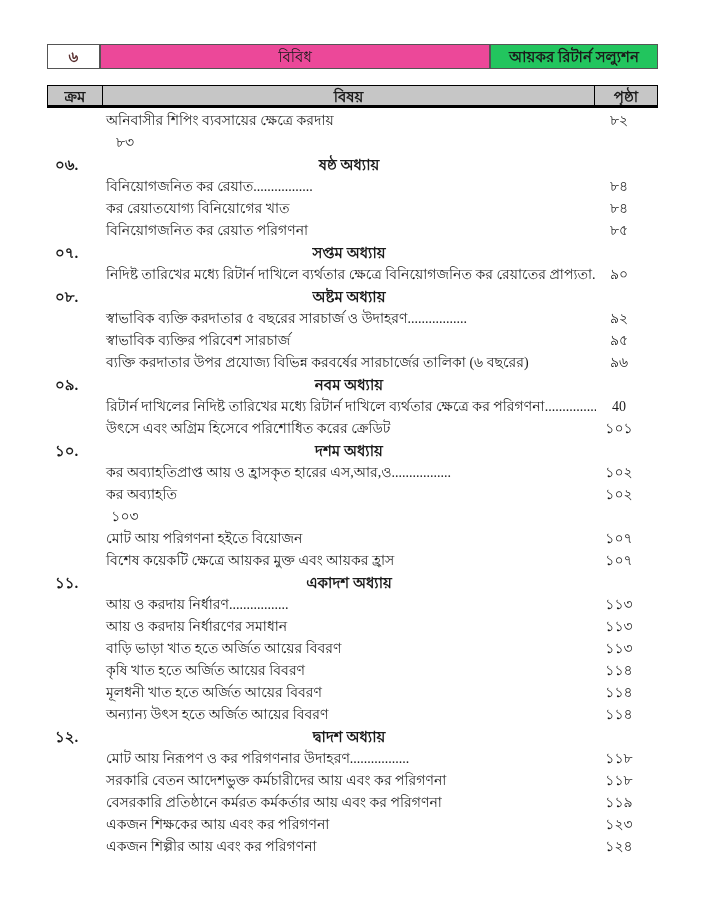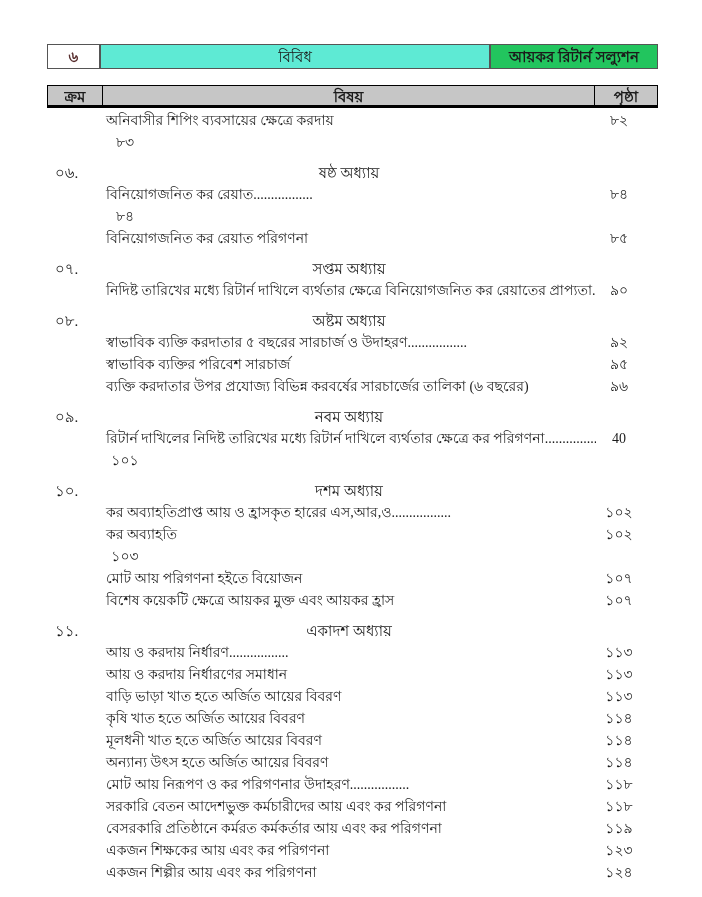--- a/index.html
+++ b/index.html
@@ -30,21 +30,21 @@
   }
   .tb-num{
     width:53px;
     background:#ffffff;
     border-right:none;
     font-weight:bold;
     color:#5a3030;
   }
   .tb-mid{
     flex:1;
-    background:#5eead4;
+    background:#ec4899;
   }
   .tb-right{
     width:168px;
     background:#22c55e;
     border:2px solid #333;
     font-weight:bold;
     font-size:15px;
   }
   
   .toc{
@@ -94,22 +94,21 @@
     overflow:hidden;
   }
   .row .c-page{
     width:62px;
     box-sizing:border-box;
     text-align:center;
     padding-right:16px;
     white-space:nowrap;
   }
   .row.chapter{
-    margin-top:8px;
-    font-weight:normal;
+    font-weight:bold;
     font-size:15px;
   }
   .row.chapter .c-subject{
     text-align:center;
     padding-left:0;
   }
 </style>
 </head>
 <body>
 
@@ -143,20 +142,21 @@
           <div class="c-subject">ষষ্ঠ অধ্যায়</div>
           <div class="c-page"></div>
         </div>
         <div class="row item">
           <div class="c-serial"></div>
           <div class="c-subject">বিনিয়োগজনিত কর রেয়াত.................</div>
           <div class="c-page">৮৪</div>
         </div>
         <div class="row item">
           <div class="c-serial"></div>
+          <div class="c-subject">কর রেয়াতযোগ্য বিনিয়োগের খাত</div>
           <div class="c-page">৮৪</div>
         </div>
         <div class="row item">
           <div class="c-serial"></div>
           <div class="c-subject">বিনিয়োগজনিত কর রেয়াত পরিগণনা</div>
           <div class="c-page">৮৫</div>
         </div>
         <div class="row chapter">
           <div class="c-serial">০৭.</div>
           <div class="c-subject">সপ্তম অধ্যায়</div>
@@ -192,20 +192,21 @@
           <div class="c-subject">নবম অধ্যায়</div>
           <div class="c-page"></div>
         </div>
         <div class="row item">
           <div class="c-serial"></div>
           <div class="c-subject">রিটার্ন দাখিলের নিদিষ্ট তারিখের মধ্যে রিটার্ন দাখিলে ব্যর্থতার ক্ষেত্রে কর পরিগণনা.................</div>
           <div class="c-page">40</div>
         </div>
         <div class="row item">
           <div class="c-serial"></div>
+          <div class="c-subject">উৎসে এবং অগ্রিম হিসেবে পরিশোধিত করের ক্রেডিট</div>
           <div class="c-page">১০১</div>
         </div>
         <div class="row chapter">
           <div class="c-serial">১০.</div>
           <div class="c-subject">দশম অধ্যায়</div>
           <div class="c-page"></div>
         </div>
         <div class="row item">
           <div class="c-serial"></div>
           <div class="c-subject">কর অব্যাহতিপ্রাপ্ত আয় ও হ্রাসকৃত হারের এস,আর,ও.................</div>
@@ -258,20 +259,25 @@
         <div class="row item">
           <div class="c-serial"></div>
           <div class="c-subject">মূলধনী খাত হতে অর্জিত আয়ের বিবরণ</div>
           <div class="c-page">১১৪</div>
         </div>
         <div class="row item">
           <div class="c-serial"></div>
           <div class="c-subject">অন্যান্য উৎস হতে অর্জিত আয়ের বিবরণ</div>
           <div class="c-page">১১৪</div>
         </div>
+        <div class="row chapter">
+          <div class="c-serial">১২.</div>
+          <div class="c-subject">দ্বাদশ অধ্যায়</div>
+          <div class="c-page"></div>
+        </div>
         <div class="row item">
           <div class="c-serial"></div>
           <div class="c-subject">মোট আয় নিরূপণ ও কর পরিগণনার উদাহরণ.................</div>
           <div class="c-page">১১৮</div>
         </div>
         <div class="row item">
           <div class="c-serial"></div>
           <div class="c-subject">সরকারি বেতন আদেশভুক্ত কর্মচারীদের আয় এবং কর পরিগণনা</div>
           <div class="c-page">১১৮</div>
         </div>

